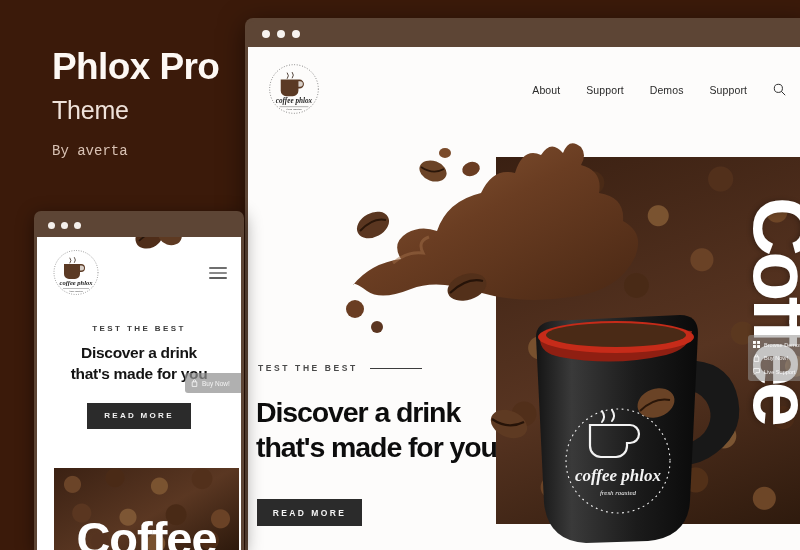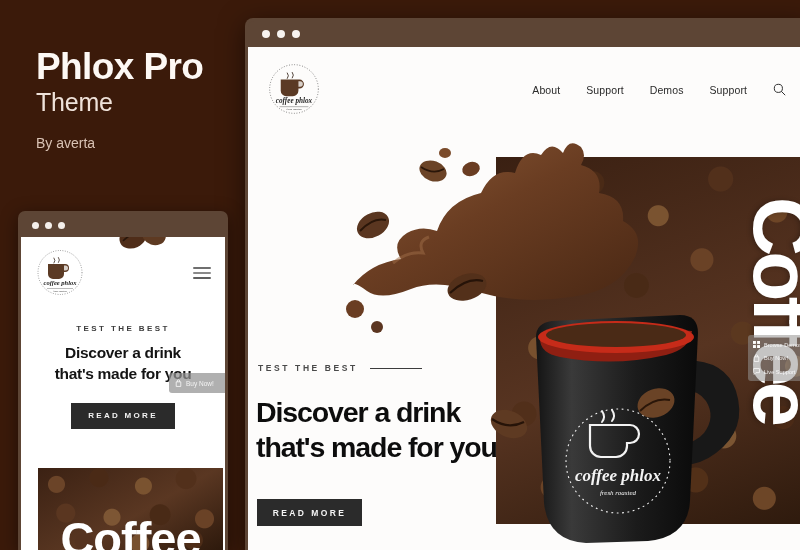--- a/index.html
+++ b/index.html
@@ -6,35 +6,35 @@
   html, body { width: 800px; height: 550px; overflow: hidden; }
   body {
     background: #3b1a0a;
     font-family: "Liberation Sans", sans-serif;
     position: relative;
   }
 
   
   .left-col {
     position: absolute;
-    left: 0; top: 0;
+    left: 16px; top: 0;
     width: 245px; height: 474px;
     z-index: 5;
   }
   .title-block { position: absolute; left: 36px; top: 48px; width: 210px; }
   .title-main {
     font-size: 37px; font-weight: bold; color: #fdf8f4;
     letter-spacing: -0.6px; line-height: 1.05;
   }
   .title-sub {
     font-size: 25px; font-weight: normal; color: #efe2da;
-    letter-spacing: -0.2px; line-height: 1.2; margin-top: 0;
+    letter-spacing: -0.2px; line-height: 1.2; margin-top: 8px;
   }
   .title-author {
-    font-size: 14px; color: #d9c2b4; margin-top: 18px;
+    font-size: 14px; color: #d9c2b4; margin-top: 18px; font-family: Liberation Mono, monospace;
   }
 
   
   .mobile-frame {
     position: absolute;
     left: 18px; top: 211px;
     width: 210px; height: 339px;
     background: #5d4535;
     border-radius: 7px 7px 0 0;
     padding: 3px 3px 0 3px;

